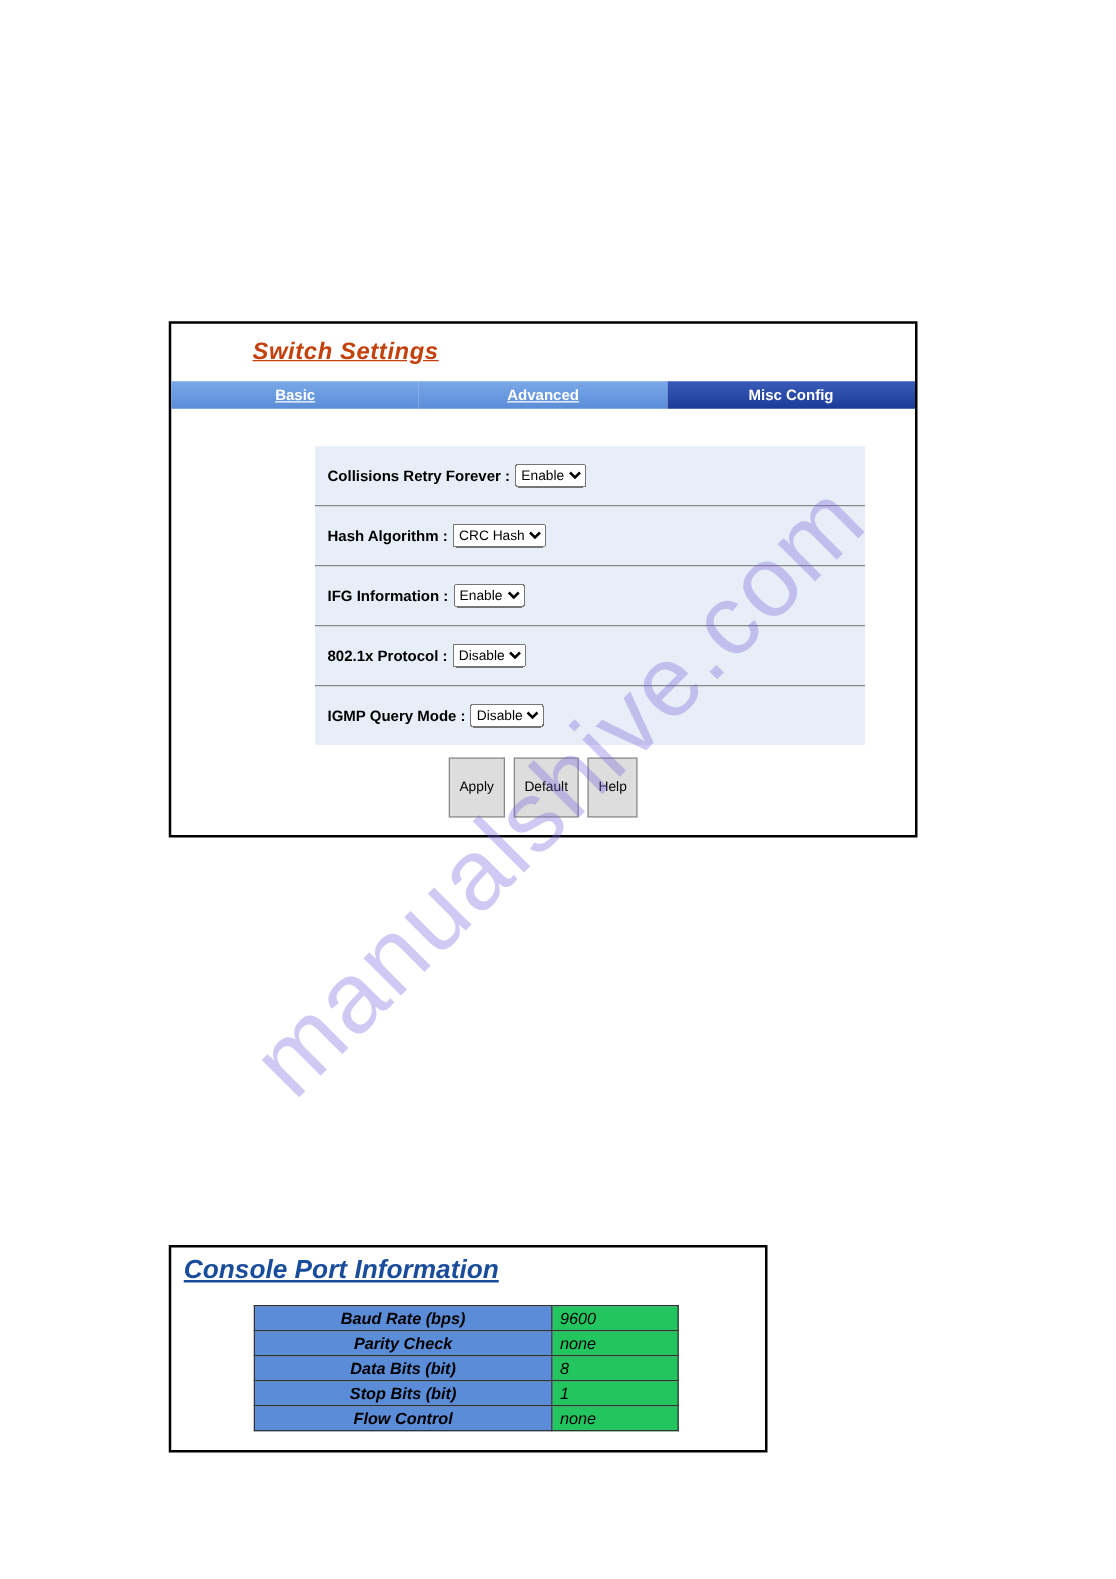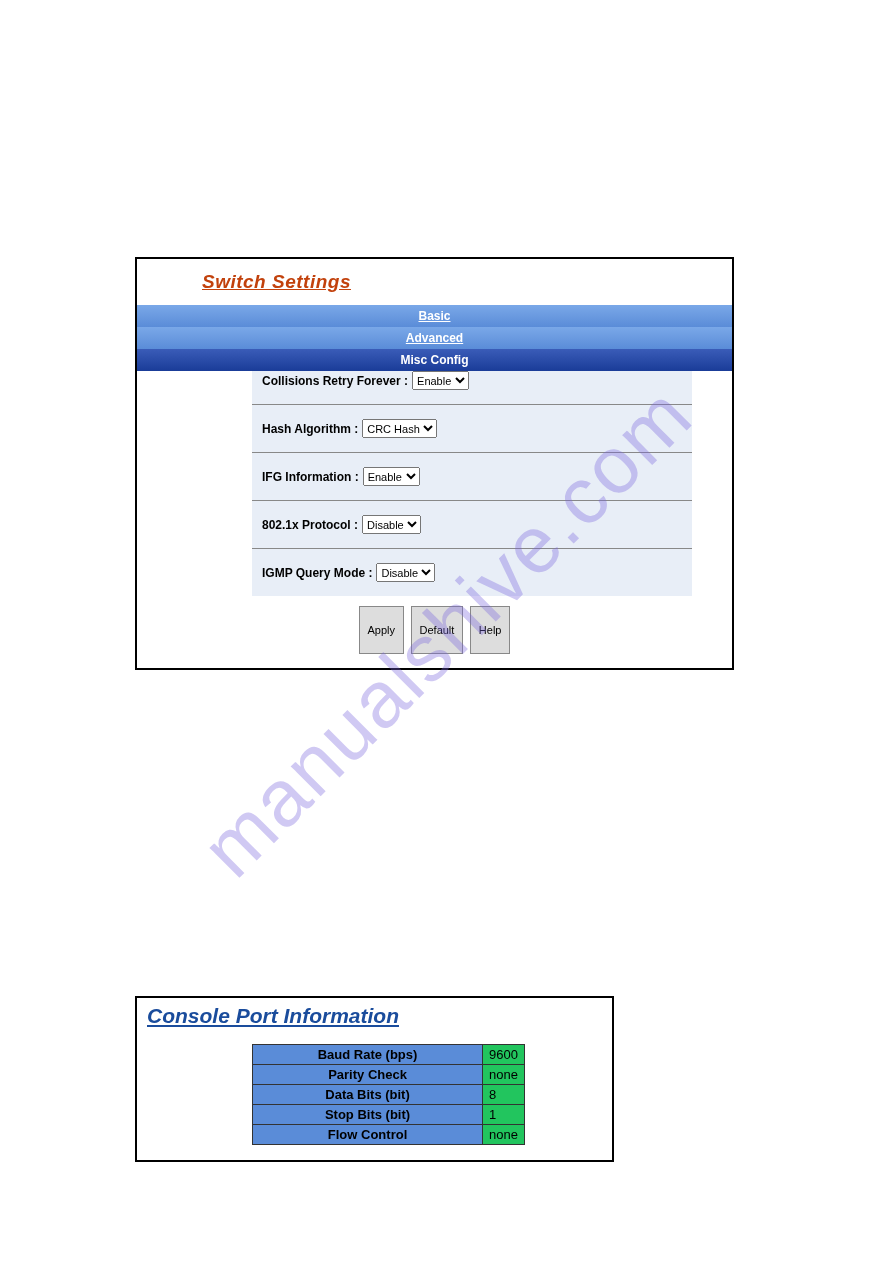--- a/index.html
+++ b/index.html
@@ -40,21 +40,20 @@
   font-size: 19px;
   text-decoration: underline;
   padding: 12px 0 12px 65px;
   letter-spacing: 0.5px;
 }
 .tabs {
   display: flex;
   width: 100%;
   height: 22px;
   font-size: 12px;
-  flex-direction: column;
 }
 .tab {
   flex: 1;
   text-align: center;
   color: #fff;
   line-height: 22px;
   font-weight: bold;
 }
 .tab-light {
   background: linear-gradient(#7aa8e8, #5a8cd8);
@@ -103,24 +102,25 @@
 .panel2 {
   position: absolute;
   left: 135px;
   top: 996px;
   width: 475px;
   border: 2px solid #000;
   background: #fff;
   padding-bottom: 15px;
 }
 .info-table {
-  margin-left: 115px;
+  margin-left: 66px;
   margin-top: 12px;
   border-collapse: collapse;
-  width: 273px;
+  width: 340px;
+  font-style: italic;
 }
 .info-table td {
   border: 1px solid #333;
   font-size: 13px;
   padding: 0 6px;
   height: 19px;
 }
 .info-table td.label {
   background: #5a8cd8;
   color: #000;

